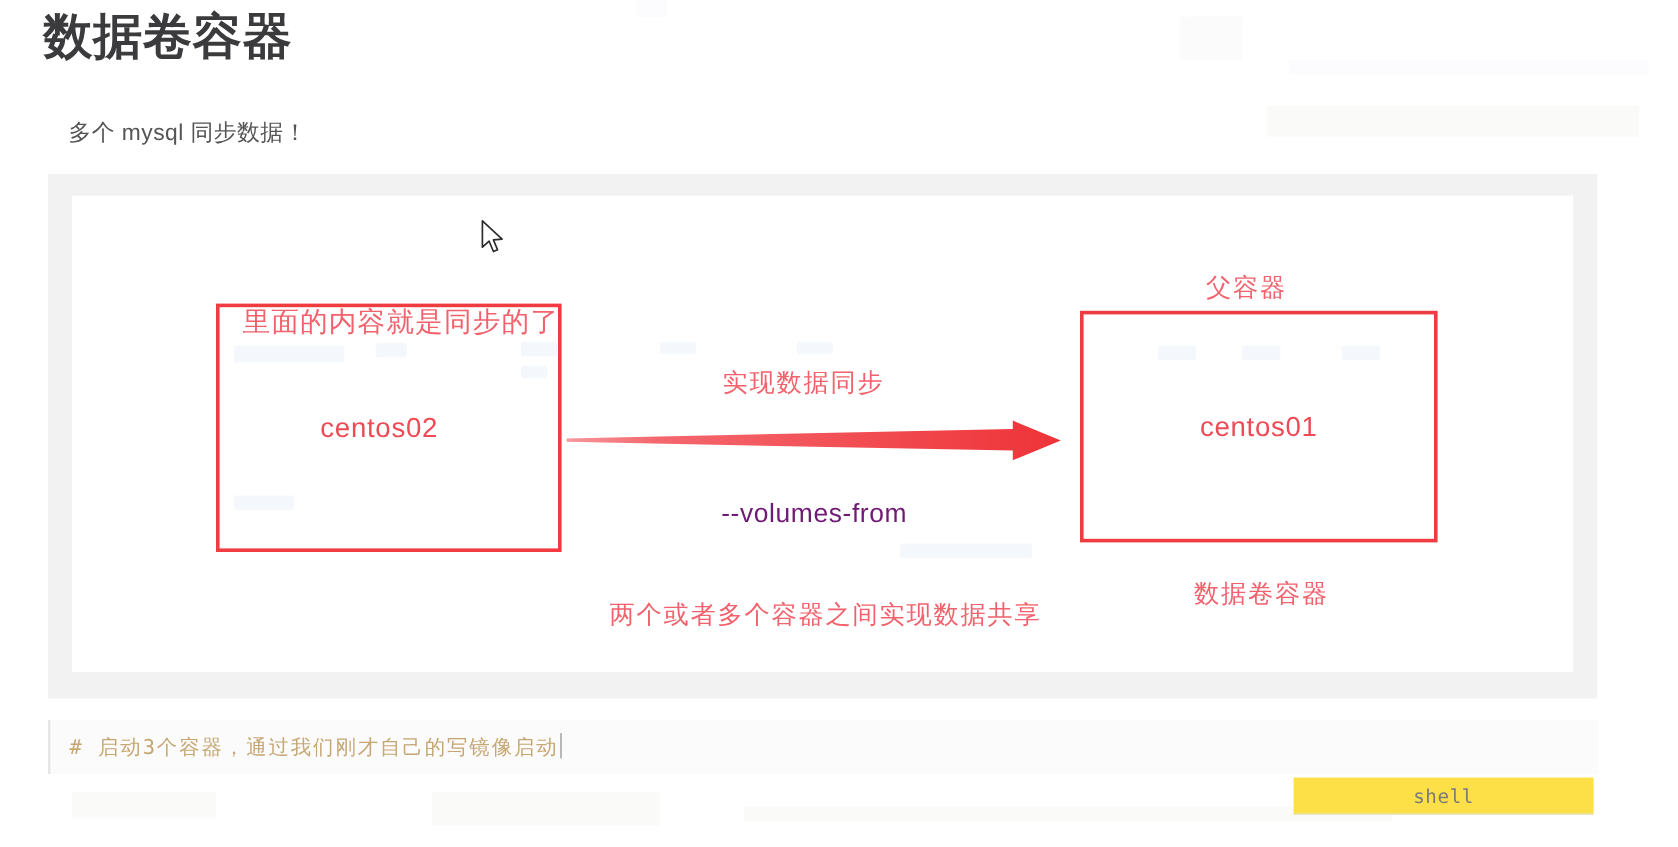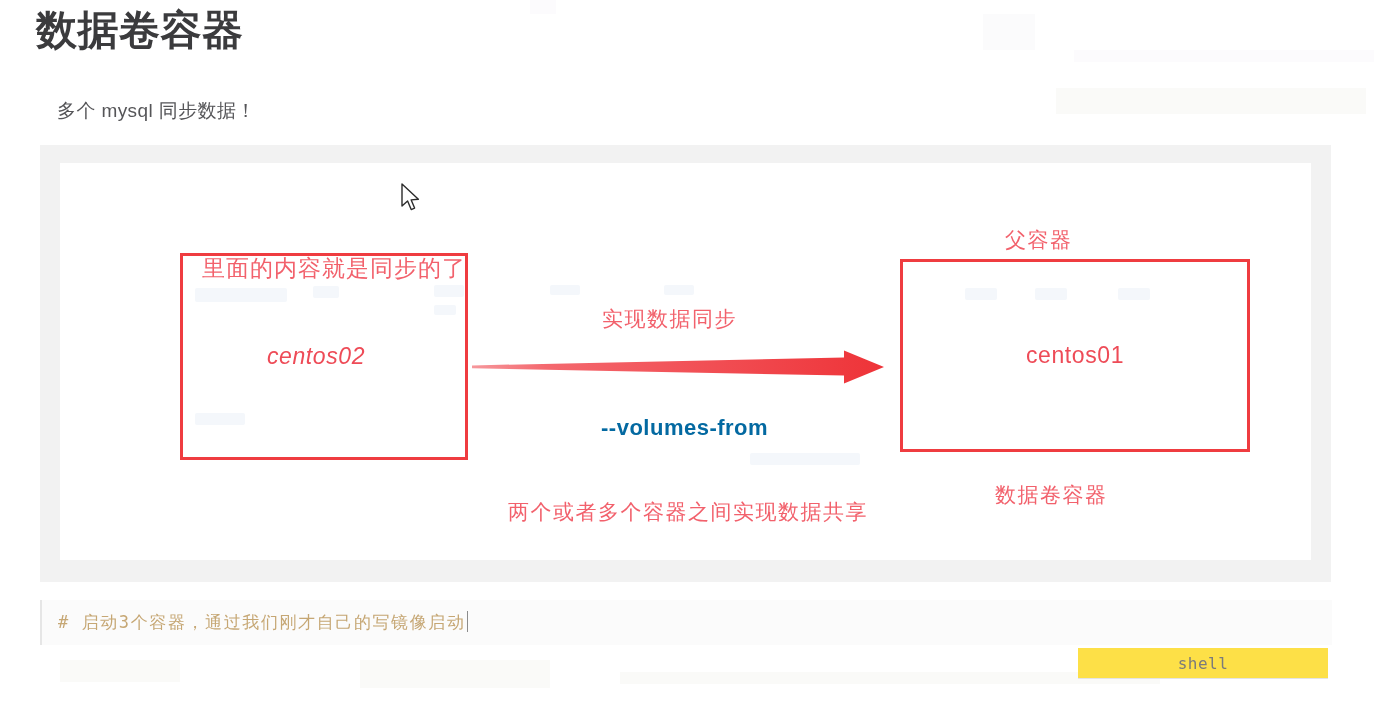--- a/index.html
+++ b/index.html
@@ -88,27 +88,26 @@
     font-size: 23px;
     color: #ee4b57;
     letter-spacing: 0.6px;
     font-weight: 400;
   }
   #box-centos02 {
     left: 120px;
     top: 90px;
     width: 288px;
     height: 207px;
-    font-style: italic;
   }
   #box-centos02 .box-label { transform: translateX(-8px); }
   #box-centos01 {
     left: 840px;
     top: 96px;
-    width: 350px;
+    width: 298px;
     height: 193px;
   }
 
   .red-caption {
     position: absolute;
     color: #f2616c;
     white-space: nowrap;
     font-weight: 500;
   }
   #caption-sync-note {
@@ -136,22 +135,22 @@
     top: 142px;
     font-size: 21px;
     letter-spacing: 1.5px;
     text-align: center;
   }
   #caption-volumes-from {
     left: 541px;
     top: 252px;
     font-size: 22px;
     letter-spacing: 0.5px;
-    font-weight: 700;
-    color: #0369a1;
+    font-weight: 400;
+    color: #701a75;
     text-align: center;
   }
   #caption-share {
     left: 448px;
     top: 335px;
     font-size: 21px;
     letter-spacing: 1.5px;
   }
 
   

